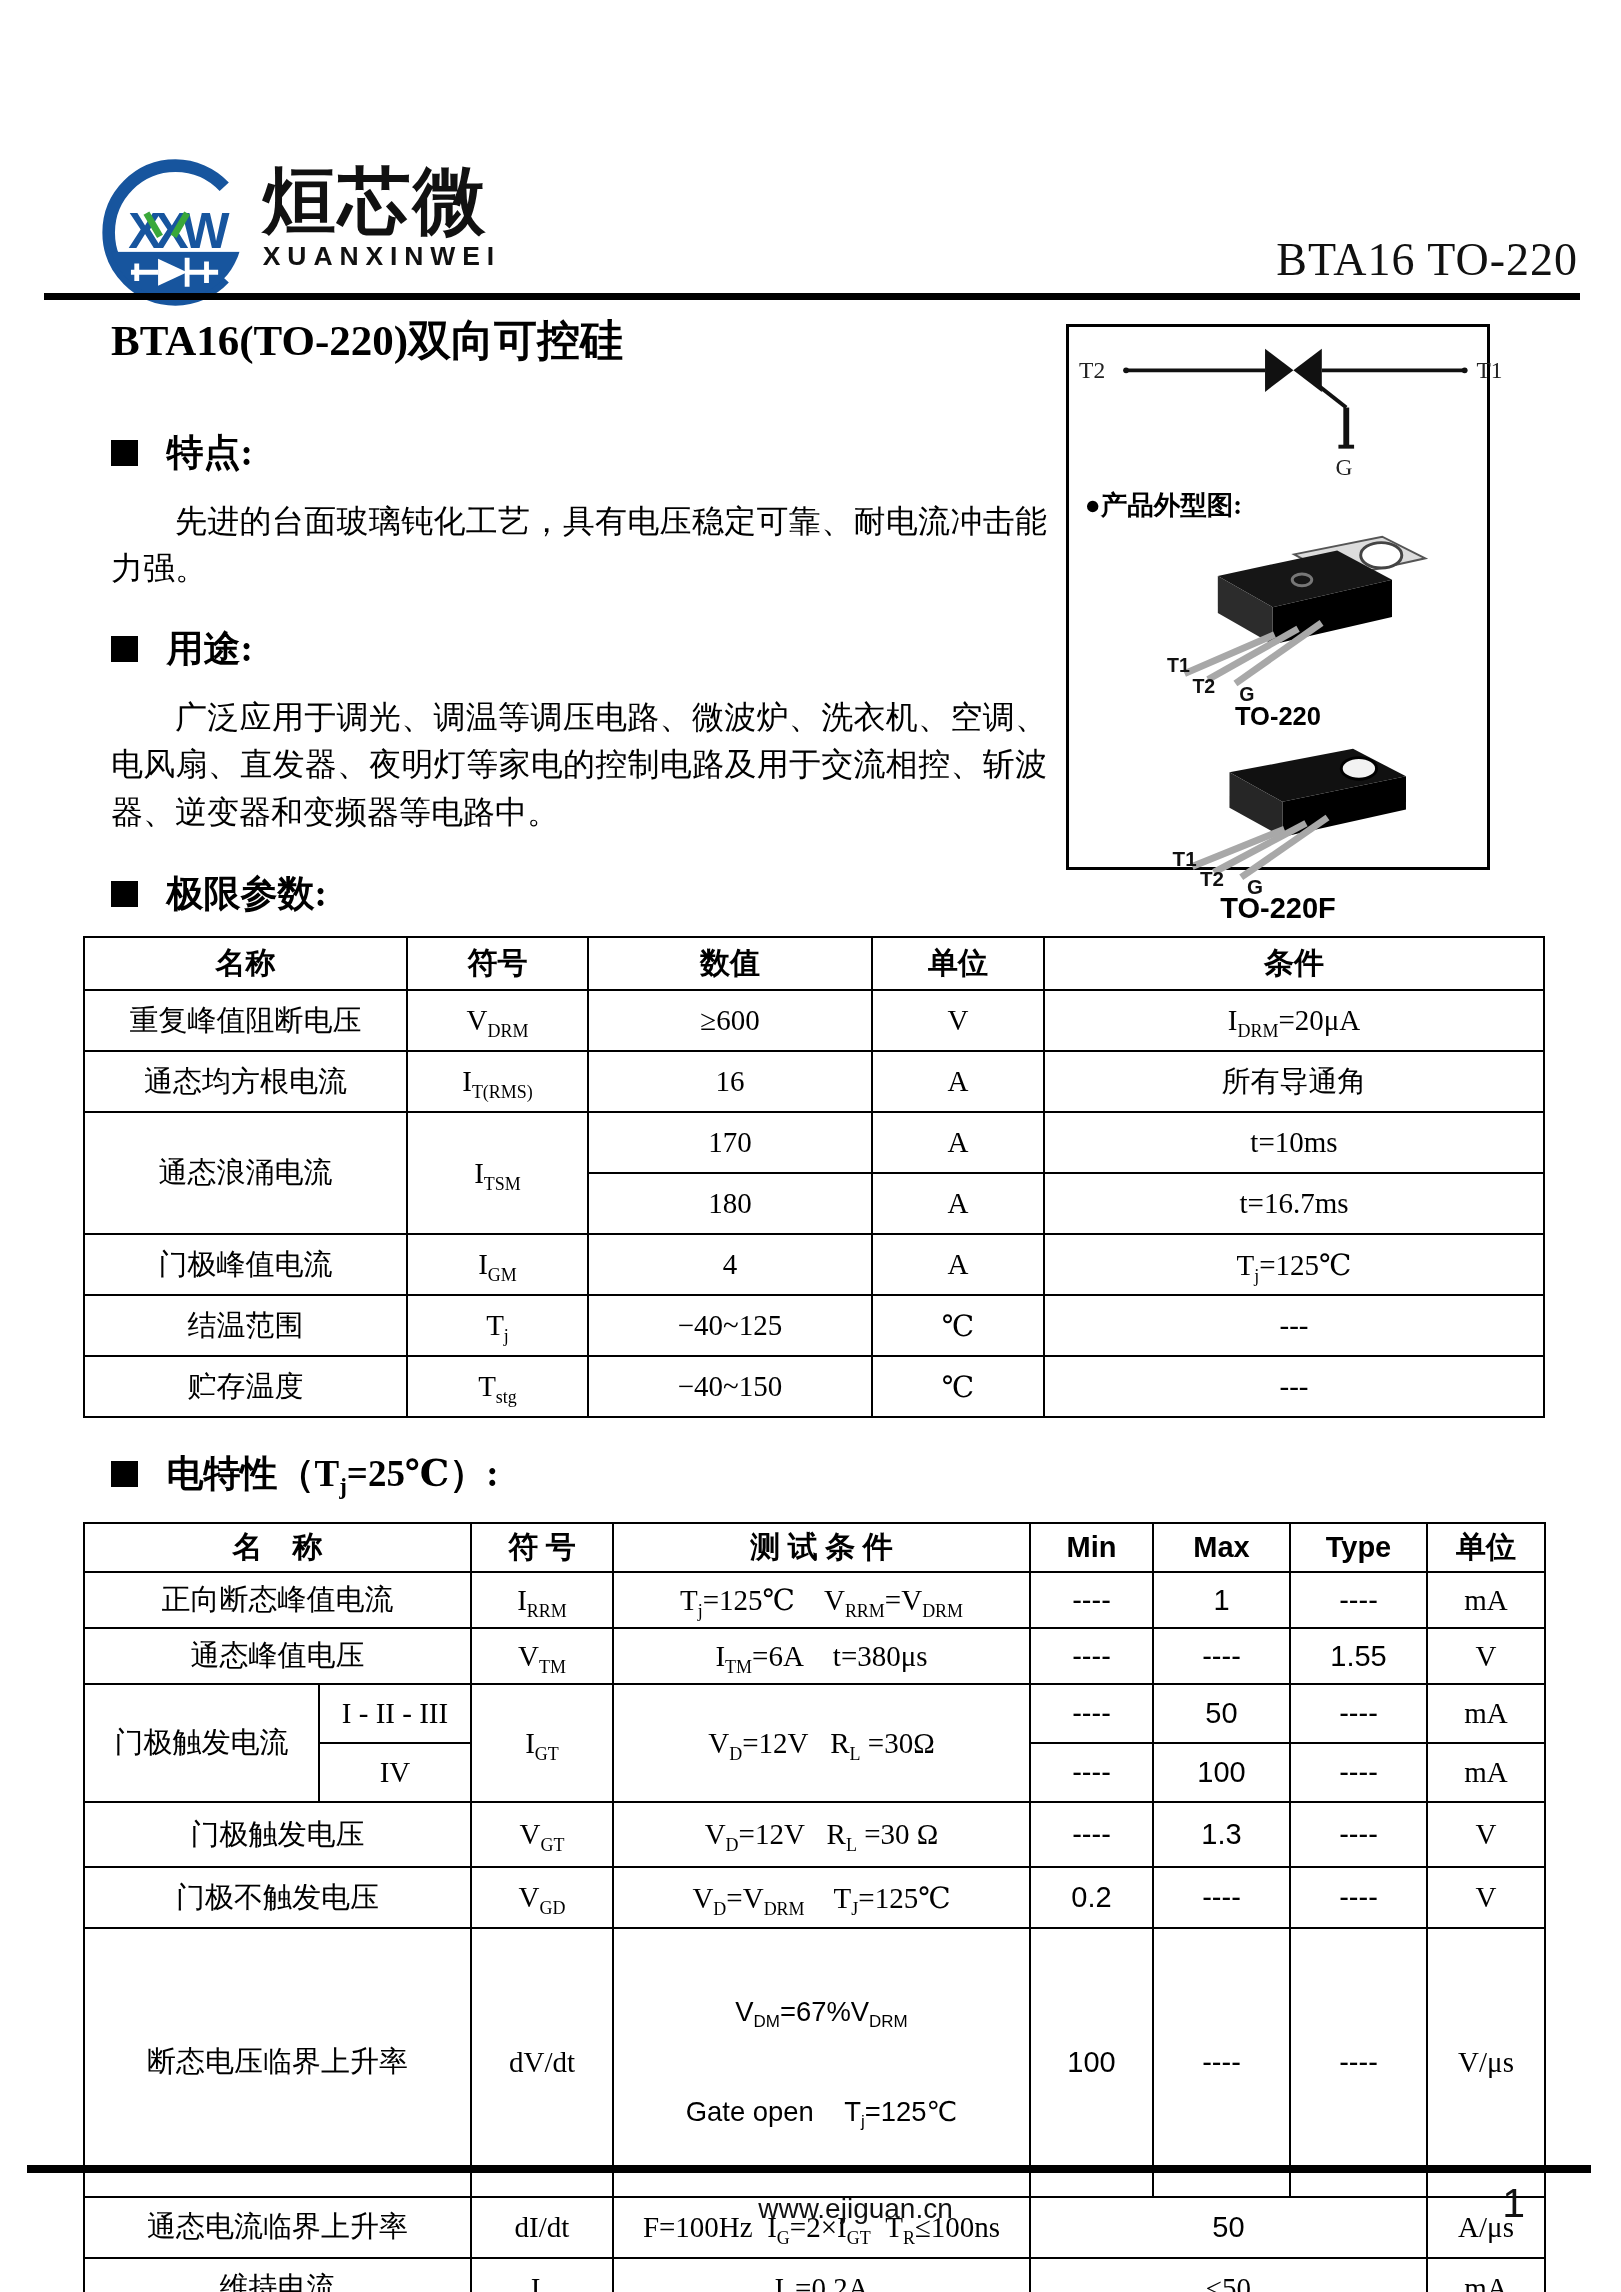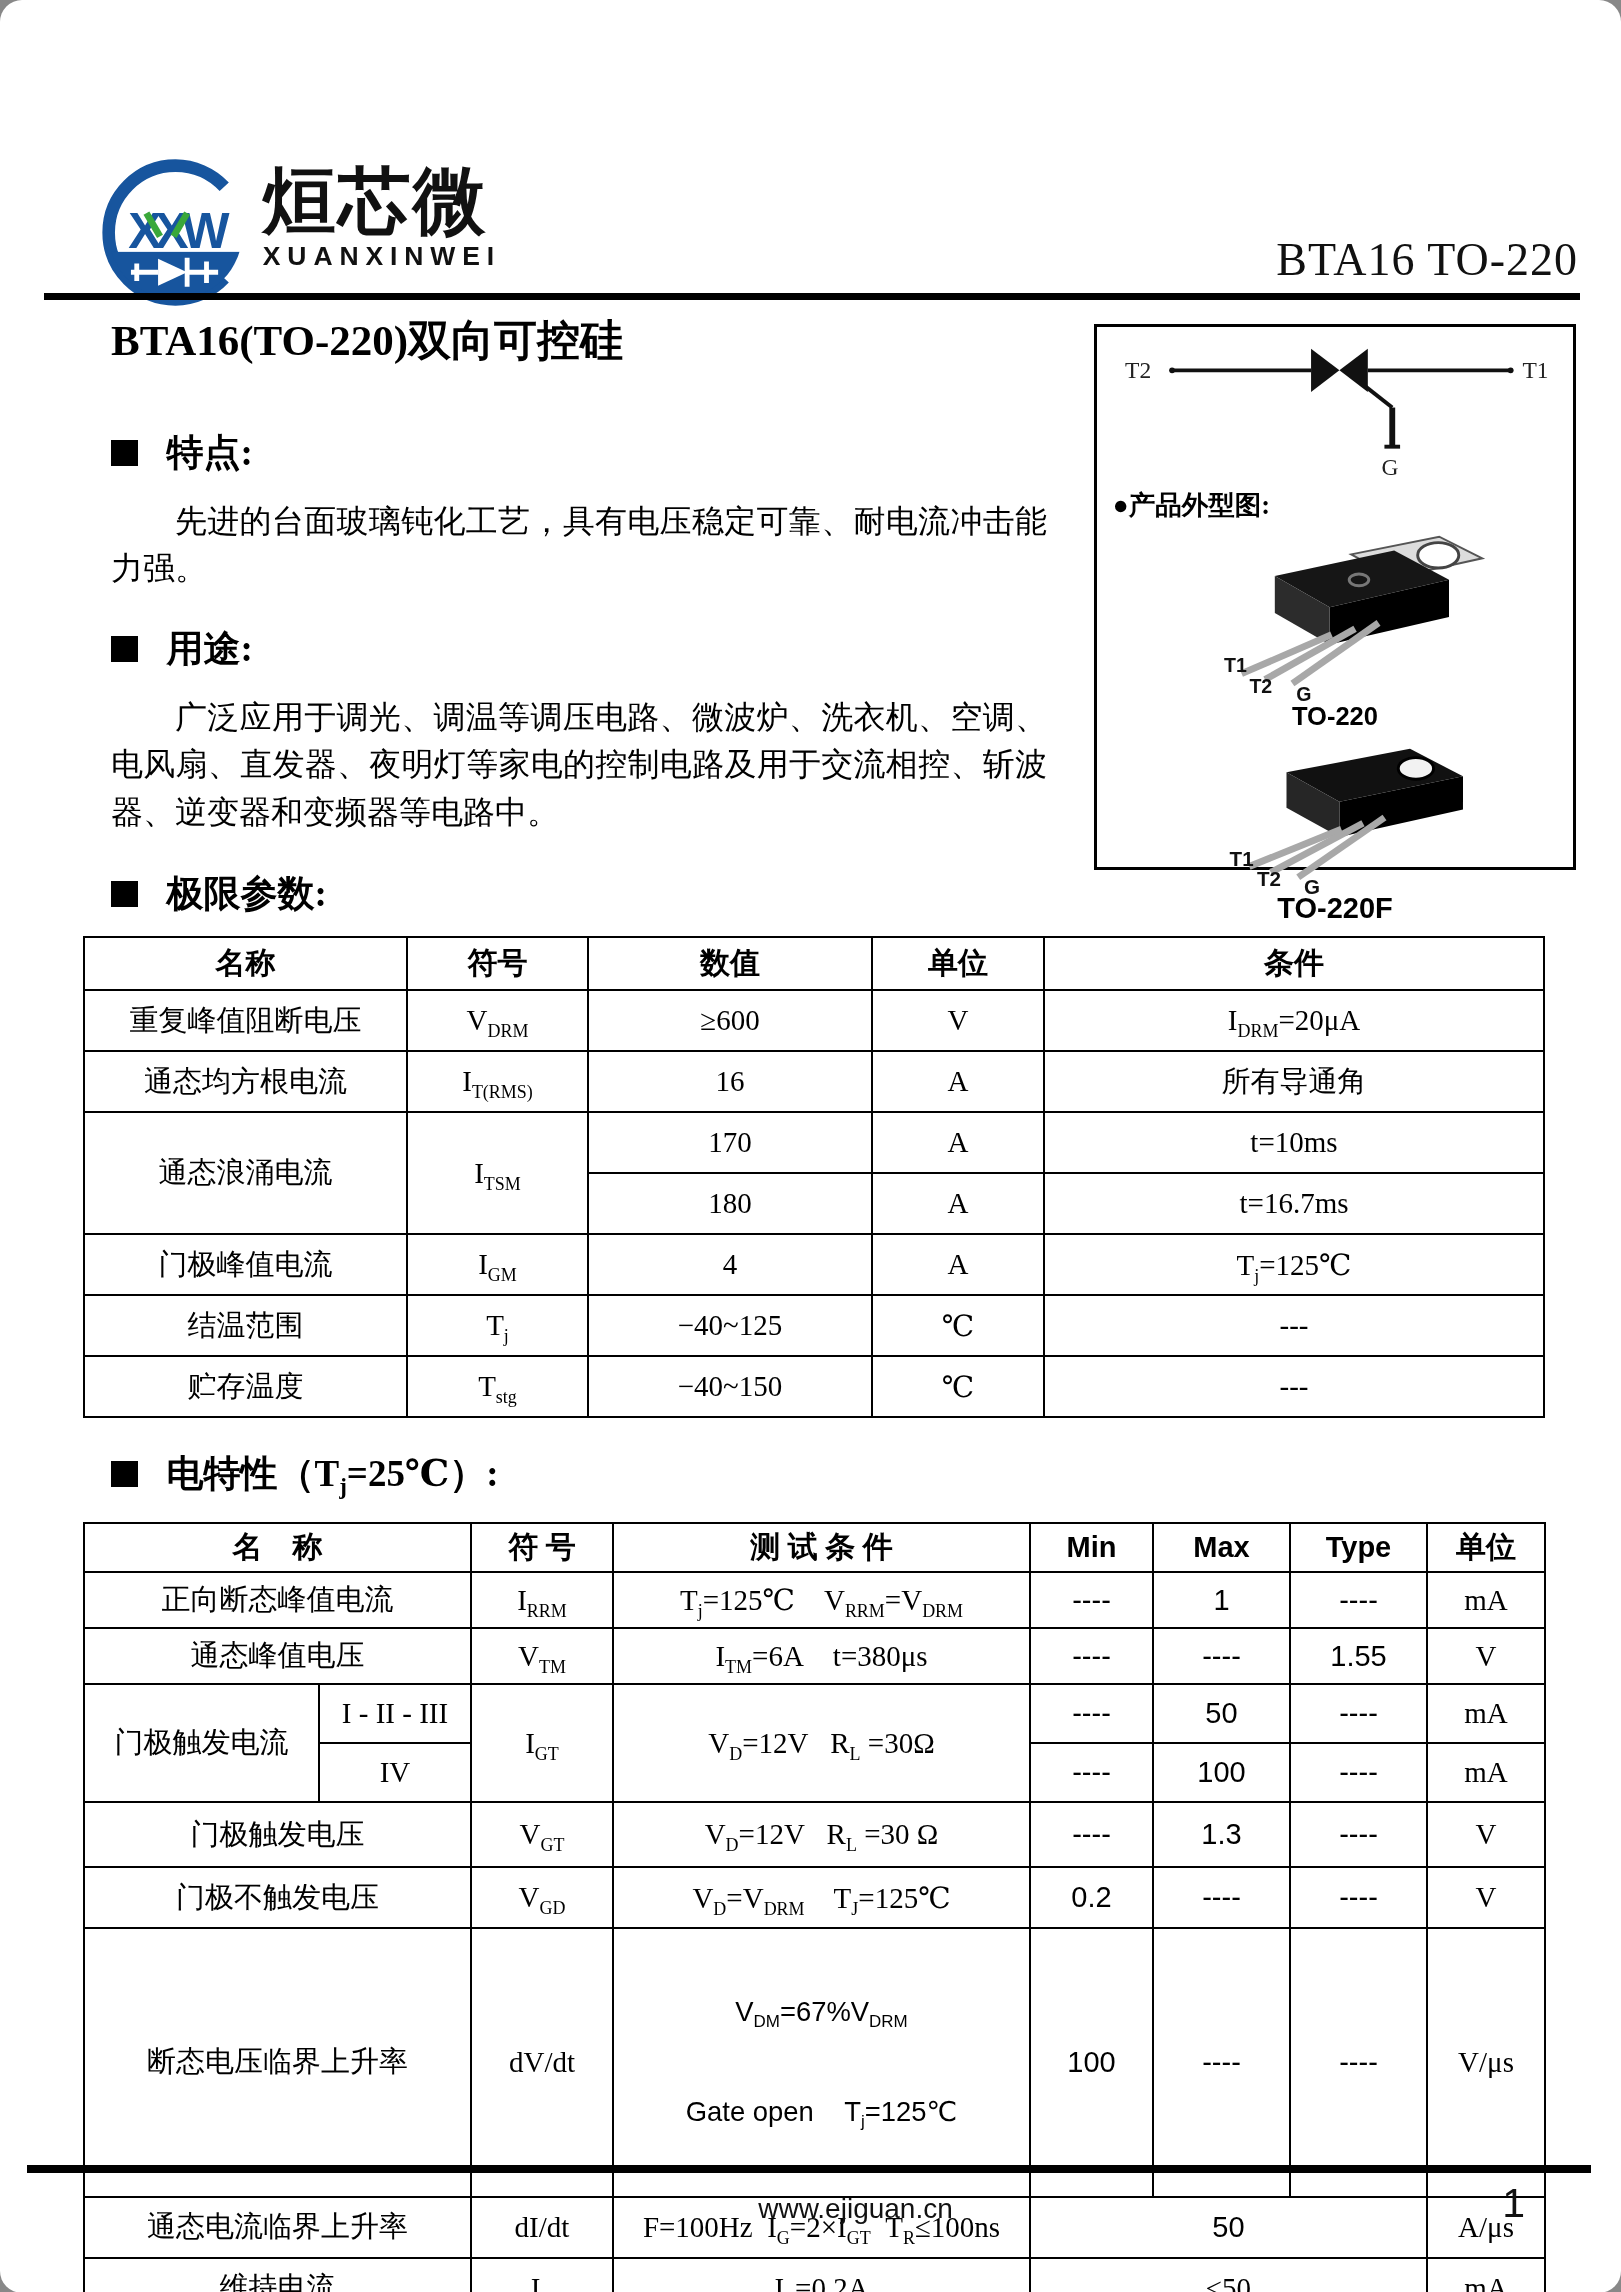--- a/index.html
+++ b/index.html
@@ -3,21 +3,20 @@
 <meta charset="utf-8">
 <style>
   html,body{margin:0;padding:0;background:#888;}
   .page{
     position:relative;
     width:1621px;height:2293px;
     background:#ffffff;
     font-family:"Liberation Serif","DejaVu Serif",serif;
     color:#000;
     overflow:hidden;
-    border-radius:22px;
   }
   sub{font-size:.62em;line-height:0;}
   
   .logo-wrap{position:absolute;left:98px;top:155px;display:flex;align-items:flex-start;}
   .logo-mark{width:155px;height:155px;}
   .logo-text{margin-left:9.8px;margin-top:7.8px;}
   .logo-cn{font-family:"Liberation Sans","DejaVu Sans",sans-serif;font-weight:bold;font-size:73px;line-height:1.05;letter-spacing:2px;color:#111;}
   .logo-en{font-family:"Liberation Sans","DejaVu Sans",sans-serif;font-weight:bold;font-size:26.5px;letter-spacing:6.9px;color:#111;margin-top:2px;}
   .doc-code{
     position:absolute;right:43px;top:233px;
@@ -27,22 +26,22 @@
   .rule-top{position:absolute;left:44px;top:293px;width:1536px;height:6.9px;background:#000;}
   .rule-bottom{position:absolute;left:27.4px;top:2165px;width:1564px;height:7.8px;background:#000;}
   
   .page-title{position:absolute;left:111px;top:312px;font-weight:bold;font-size:43px;}
   .section{position:absolute;left:111px;display:flex;align-items:center;}
   .bullet-square{width:26.5px;height:26.5px;background:#000;display:inline-block;margin-right:29px;flex:0 0 auto;}
   .section-label{font-weight:bold;font-size:37px;}
   .para{position:absolute;left:111px;width:936px;font-size:32px;line-height:1.48;text-indent:2em;text-align:justify;}
   
   .figure-box{
-    position:absolute;left:1066px;top:324px;width:482px;height:546px;
-    border:3.9px solid #000;box-sizing:border-box;background:#fff;margin-left:28px;
+    position:absolute;left:1066px;top:324px;width:424px;height:546px;
+    border:3.9px solid #000;box-sizing:border-box;background:#fff;
   }
   .schematic{display:block;margin:13.7px auto 0 auto;}
   .outline-label{font-weight:bold;font-size:26.5px;margin:9.8px 0 0 15.7px;}
   .pkg{display:block;margin:2px auto 0 auto;}
   .pkg-caption{font-family:"Liberation Sans","DejaVu Sans",sans-serif;font-weight:bold;font-size:25.5px;text-align:center;margin-top:-5.9px;}
   .pkg-caption.f{font-size:29px;}
   
   table.data{
     position:absolute;left:83px;border-collapse:collapse;table-layout:fixed;
     width:1460px;font-size:29px;

